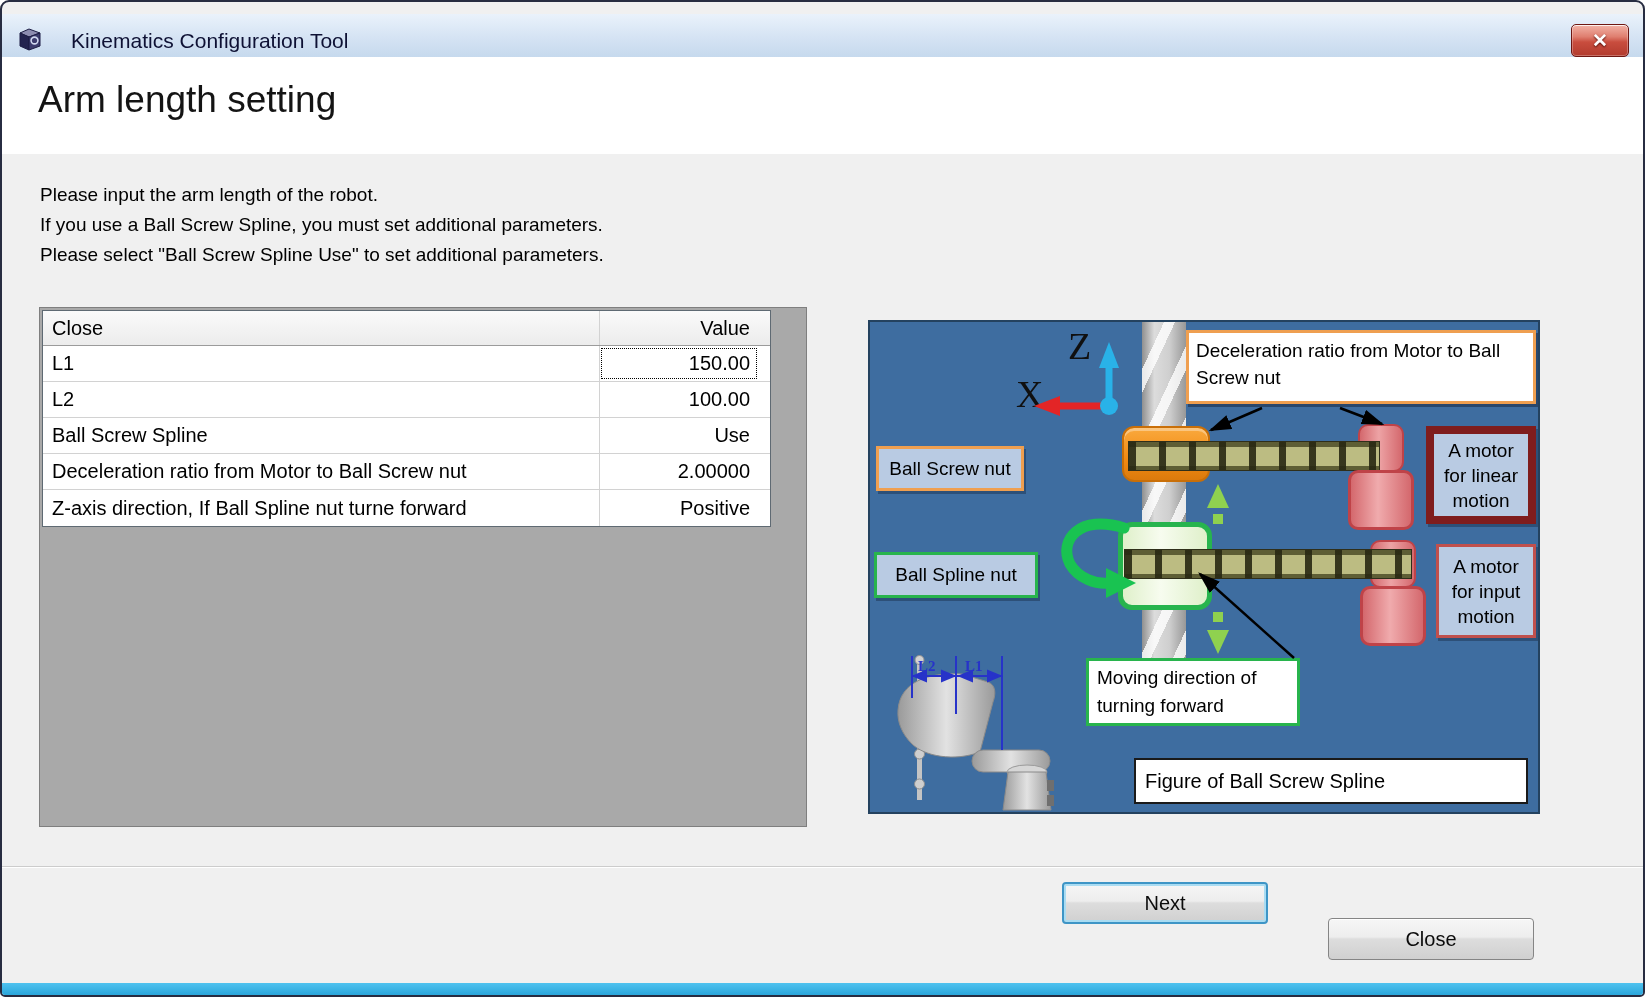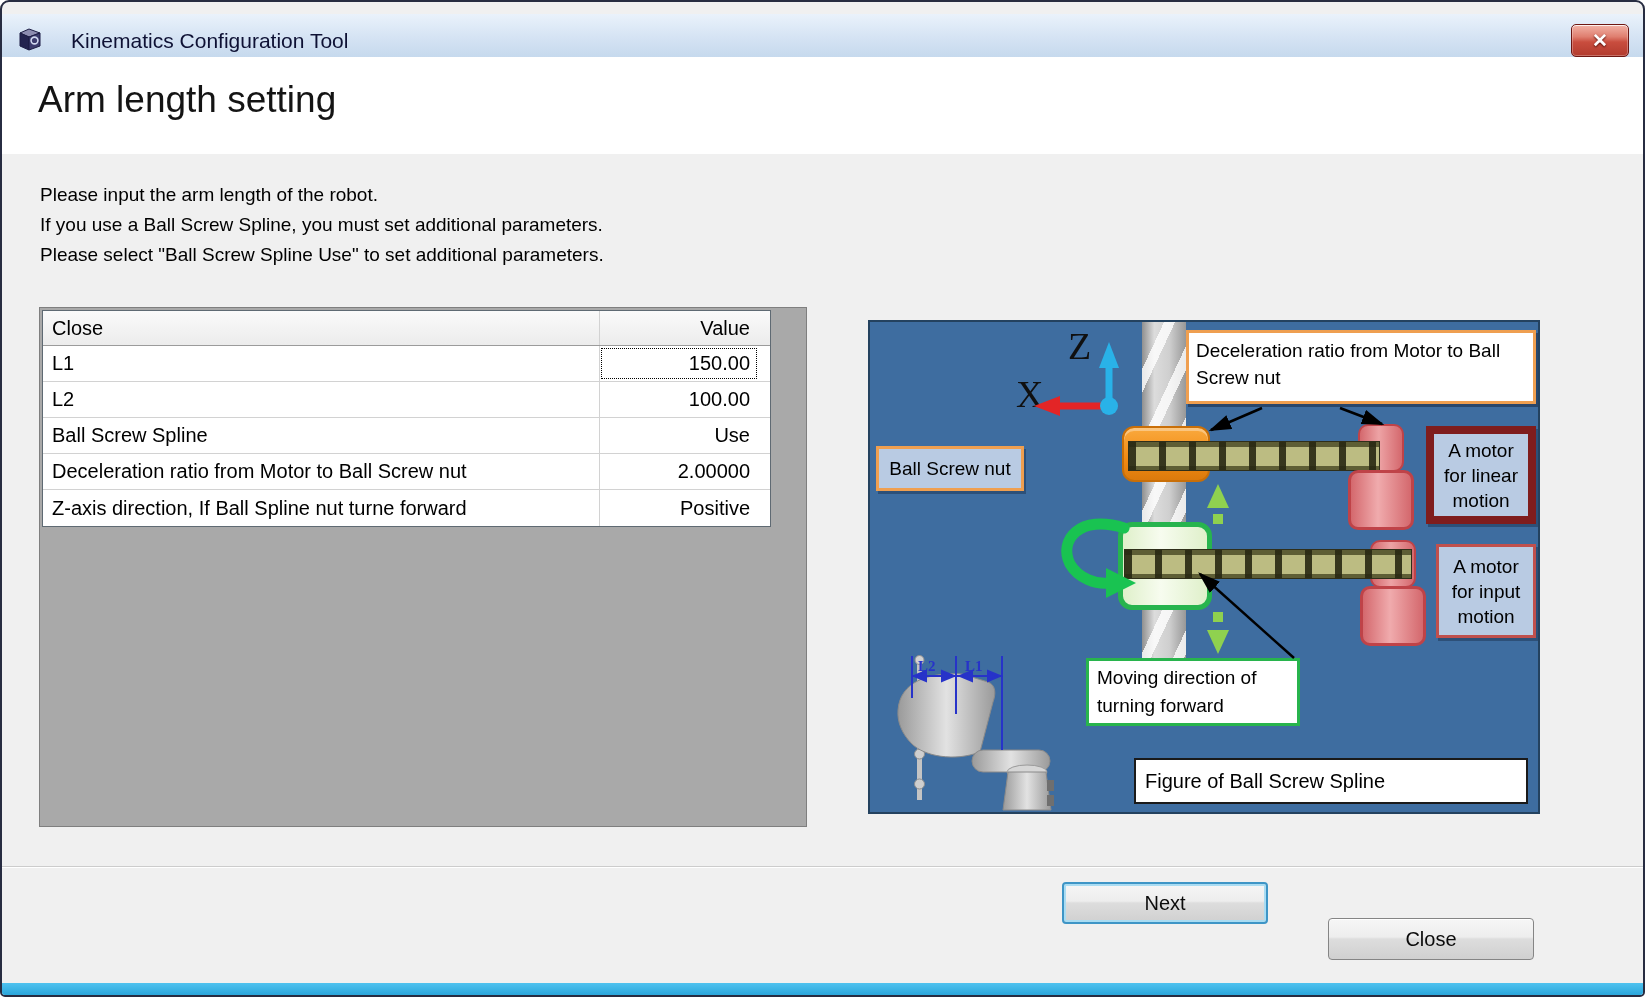--- a/index.html
+++ b/index.html
@@ -236,20 +236,21 @@
         <polygon points="44,354 56,349 56,359"></polygon>
         <polygon points="84,354 72,349 72,359"></polygon>
         <polygon points="90,354 102,349 102,359"></polygon>
         <polygon points="130,354 118,349 118,359"></polygon>
       </g>
     </svg>
 
     <div class="dlabel box-decel">Deceleration ratio from Motor to Ball Screw nut</div>
     <div class="dlabel bluebox box-screw-nut">Ball Screw nut</div>
     <div class="dlabel bluebox box-motor-linear">A motor for linear motion</div>
+    <div class="dlabel bluebox box-spline-nut">Ball Spline nut</div>
     <div class="dlabel bluebox box-motor-rotary">A motor for input motion</div>
     <div class="dlabel box-caption">Figure of Ball Screw Spline</div>
     <div class="dlabel box-moving">Moving direction of turning forward</div>
   </div>
 
   <div class="separator"></div>
   <button class="win-btn btn-next">Next</button>
   <button class="win-btn btn-close">Close</button>
   <div class="bottom-strip"></div>
 </div>

